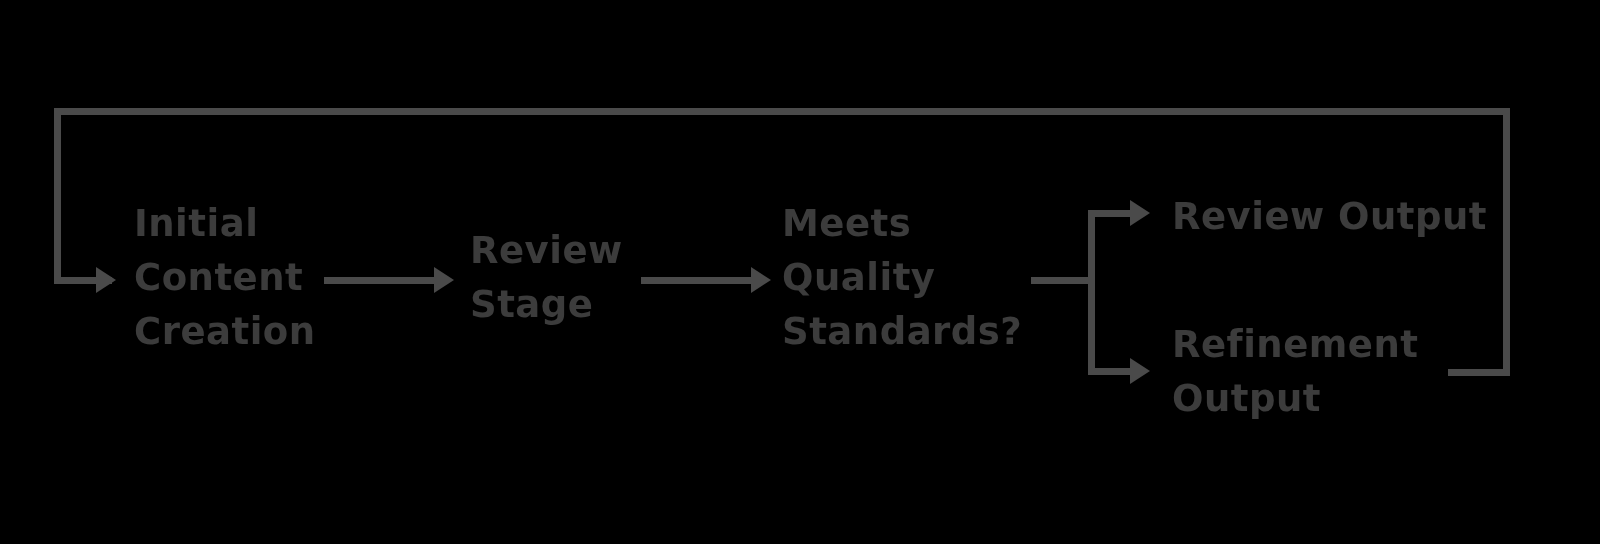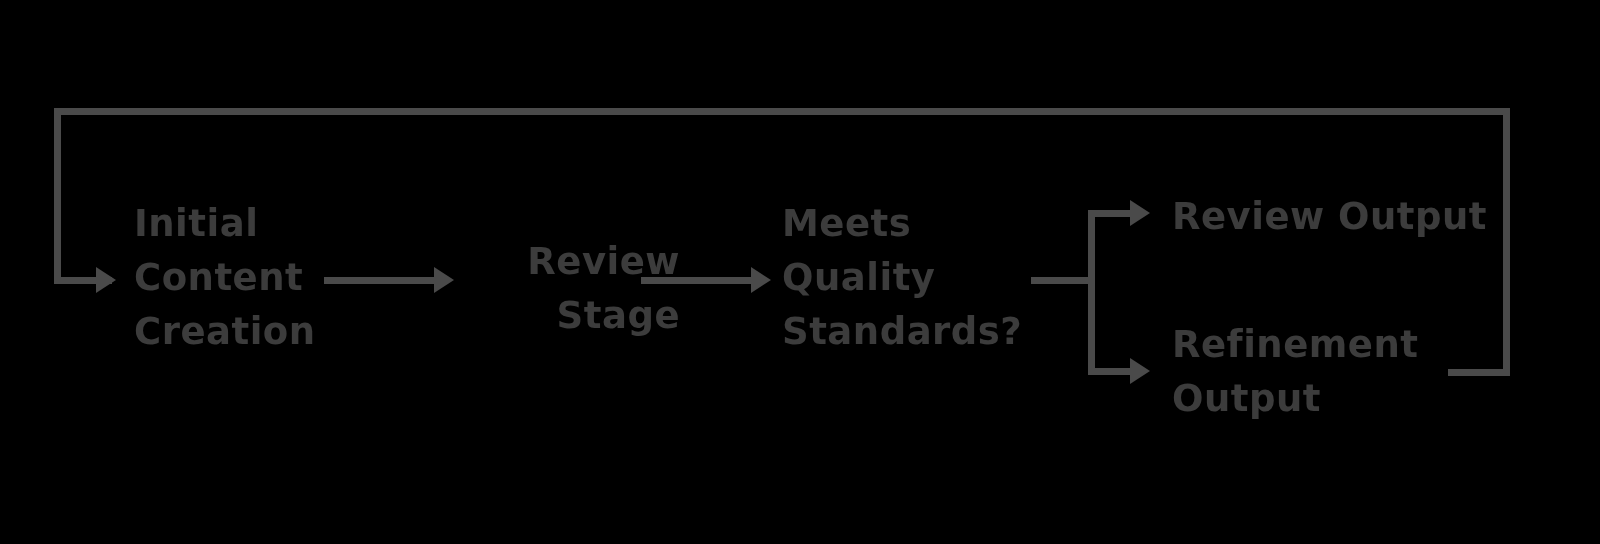--- a/index.html
+++ b/index.html
@@ -34,23 +34,22 @@
   }
 
   
   #node-initial-content-creation {
     left: 134px;
     top: 197px;
     width: 330px;
   }
   #node-review-stage {
     left: 470px;
-    top: 235px;
+    top: 224px;
     width: 210px;
-    text-align: right;
   }
   #node-meets-quality-standards {
     left: 782px;
     top: 197px;
     width: 300px;
   }
   #node-final-output {
     left: 1172px;
     top: 190px;
     width: 330px;

